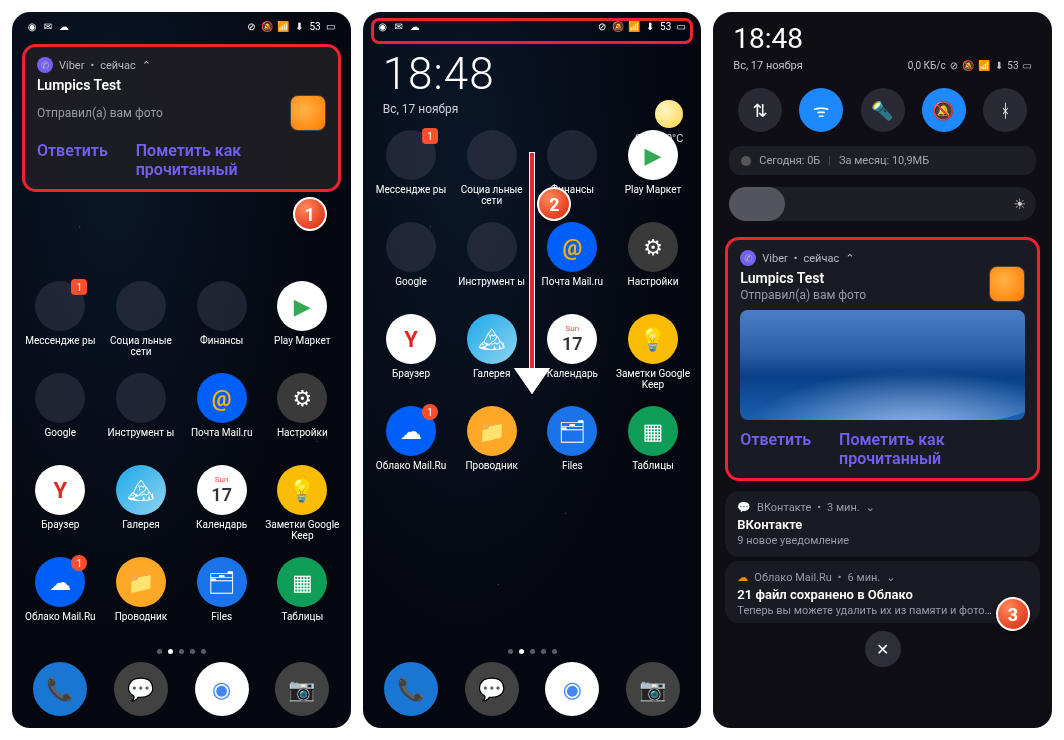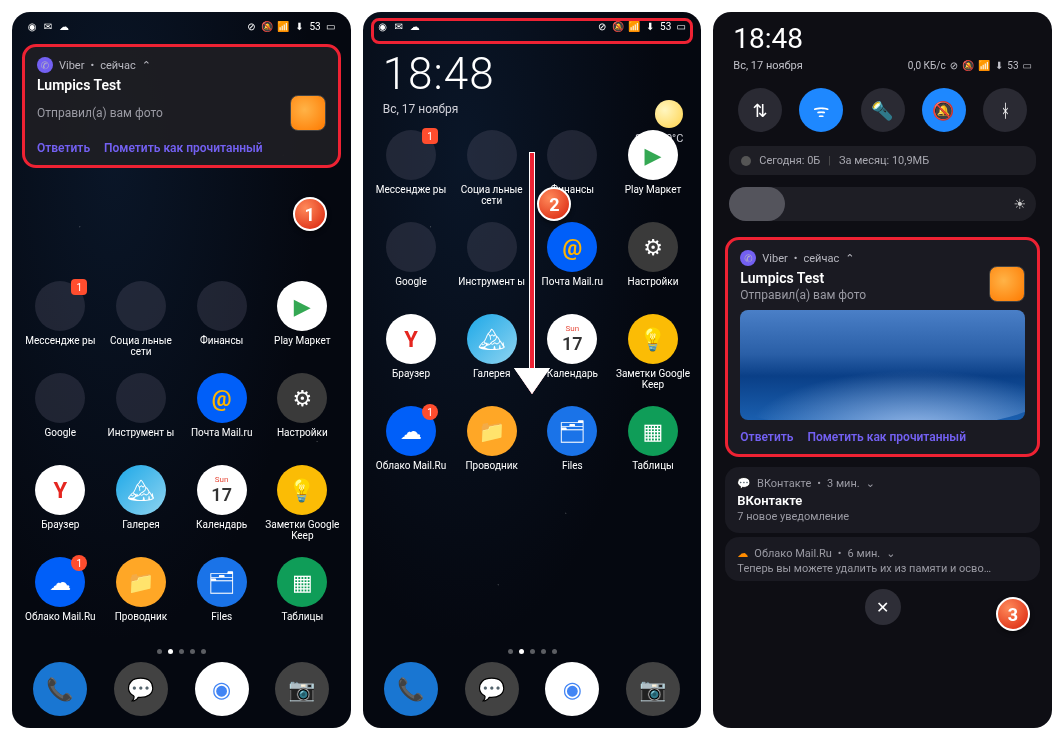--- a/index.html
+++ b/index.html
@@ -9,21 +9,21 @@
 .status-bar { height: 28px; display: flex; justify-content: space-between; align-items: center; padding: 0 14px; font-size: 10px; z-index: 2; }
 .status-left, .status-right { display: flex; align-items: center; gap: 4px; }
 .status-icon { width: 12px; height: 12px; display: flex; align-items: center; justify-content: center; }
 .notif { margin: 4px 10px; background: rgba(30,30,35,0.95); border-radius: 14px; padding: 10px 12px; z-index: 2; position: relative; }
 .notif-highlight { border: 3px solid #e23; border-radius: 14px; }
 .notif-head { display: flex; align-items: center; gap: 6px; font-size: 11px; color: #b8b8c0; }
 .notif-icon { width: 16px; height: 16px; border-radius: 50%; background: #7360f2; display: flex; align-items: center; justify-content: center; font-size: 10px; }
 .notif-title { font-weight: 600; font-size: 14px; margin-top: 4px; }
 .notif-body { font-size: 12px; color: #9a9aa3; margin-top: 2px; display: flex; justify-content: space-between; align-items: center; }
 .notif-thumb { width: 36px; height: 36px; border-radius: 8px; background: radial-gradient(circle at 40% 40%, #ffb347, #ff7a00); border: 1px solid #444; }
-.notif-actions { display: flex; gap: 14px; margin-top: 10px; font-size: 12px; font-weight: 600; color: #7360f2; }
+.notif-actions { display: flex; gap: 28px; margin-top: 10px; font-size: 16px; font-weight: 600; color: #7360f2; }
 .clock-block { padding: 8px 20px; z-index: 2; }
 .big-time { font-size: 44px; font-weight: 300; letter-spacing: 1px; }
 .date-line { font-size: 12px; color: #d0d0d8; margin-top: 2px; }
 .weather { position: absolute; right: 18px; top: 88px; text-align: right; font-size: 11px; color: #d0d0d8; z-index: 2; }
 .sun { width: 28px; height: 28px; border-radius: 50%; background: radial-gradient(circle at 35% 35%, #fff6c0, #ffd24a); margin: 0 0 4px auto; }
 .grid { flex: 1; display: grid; grid-template-columns: repeat(4, 1fr); grid-auto-rows: 88px; gap: 4px 4px; padding: 0 10px; z-index: 2; align-content: start; margin-top: 6px; }
 .app { display: flex; flex-direction: column; align-items: center; justify-content: flex-start; font-size: 10px; text-align: center; }
 .app-icon { width: 50px; height: 50px; border-radius: 50%; display: flex; align-items: center; justify-content: center; font-size: 22px; position: relative; margin-bottom: 4px; }
 .app-label { line-height: 1.1; min-height: 22px; }
 .badge { position: absolute; top: -2px; right: -2px; background: #ff4d2e; color: #fff; border-radius: 10px; min-width: 16px; height: 16px; font-size: 10px; display: flex; align-items: center; justify-content: center; padding: 0 4px; }
@@ -460,33 +460,34 @@
 
     <div class="mini-notif">
       <div class="mini-head">
         <span style="color:#4a76a8">💬</span>
         <span>ВКонтакте</span>
         <span>•</span>
         <span>3 мин.</span>
         <span>⌄</span>
       </div>
       <div class="mini-title">ВКонтакте</div>
-      <div class="mini-body">7 новое уведомление</div>
+      <div class="mini-body">9 новое уведомление</div>
     </div>
 
     <div class="numbadge" style="top:585px;right:22px">
         <span>3</span>
       </div>
 
     <div class="mini-notif" style="padding-bottom:6px">
       <div class="mini-head">
         <span style="color:#ff8c00">☁</span>
         <span>Облако Mail.Ru</span>
         <span>•</span>
         <span>6 мин.</span>
         <span>⌄</span>
       </div>
-      <div class="mini-body">Теперь вы можете удалить их из памяти и осво…</div>
+      <div class="mini-title">21 файл сохранено в Облако</div>
+      <div class="mini-body">Теперь вы можете удалить их из памяти и фото…</div>
     </div>
 
     <div class="clear-btn">✕</div>
   </div>
 </div>
 
 </body></html>

